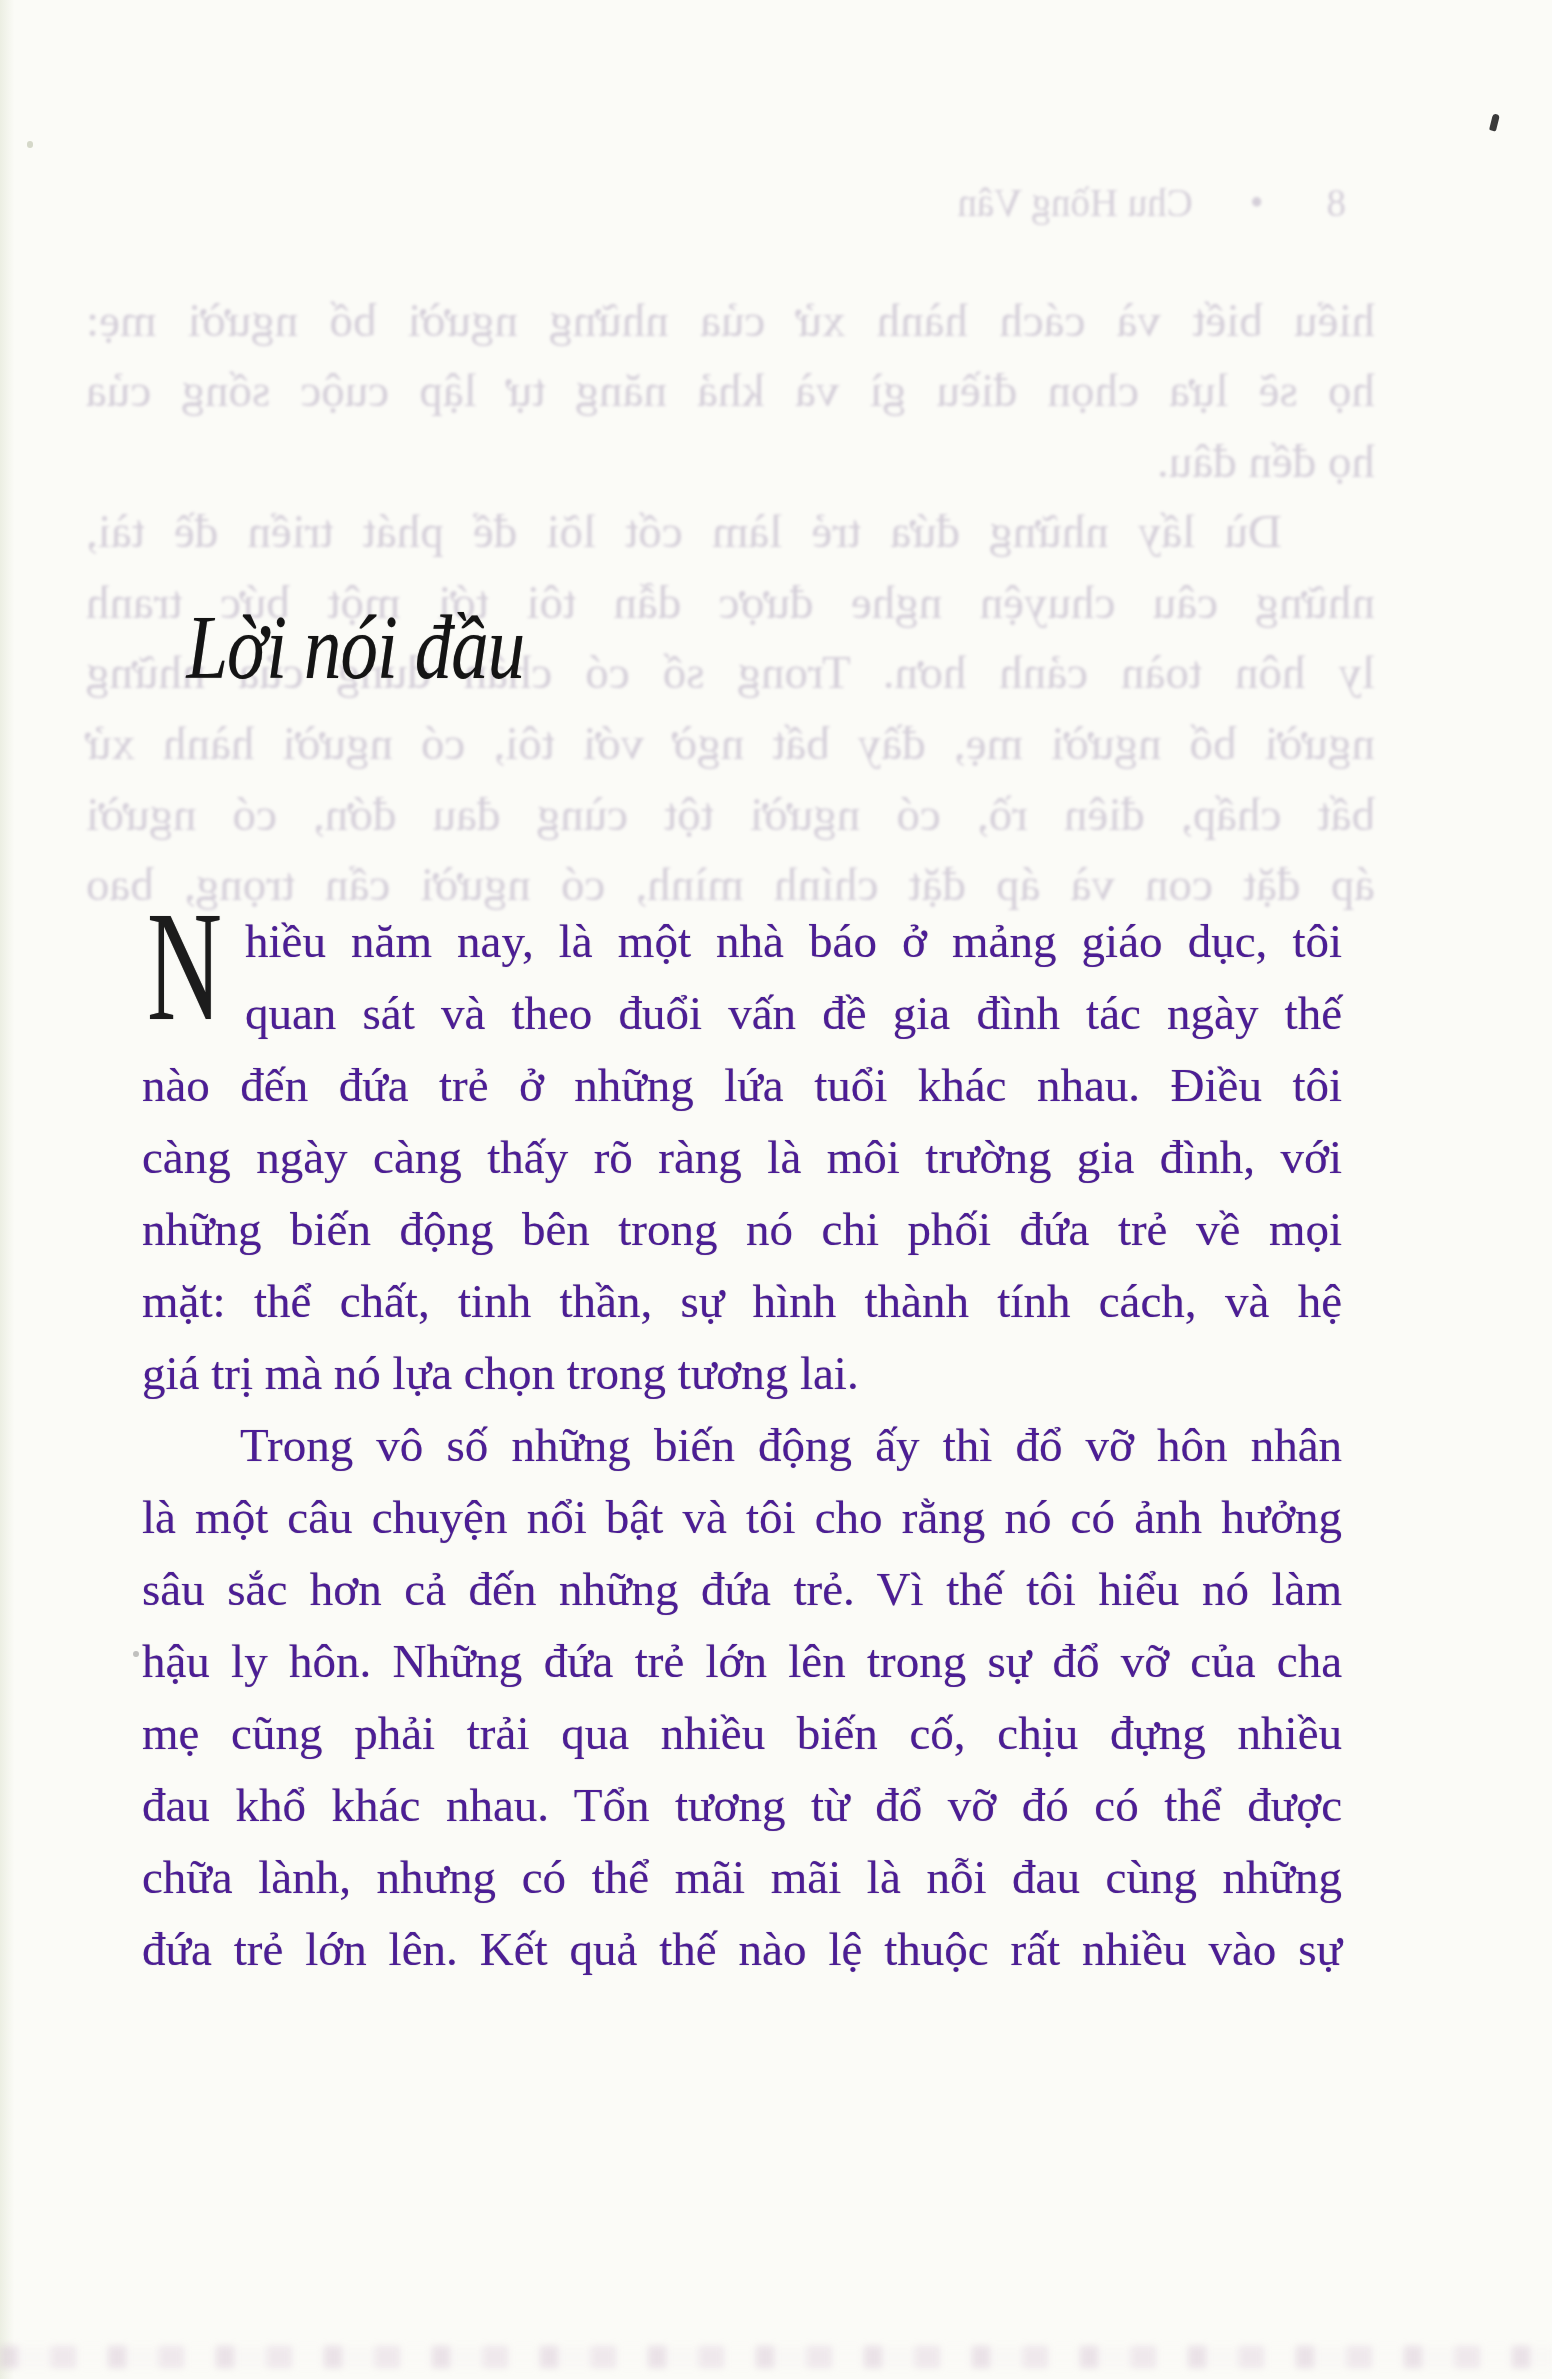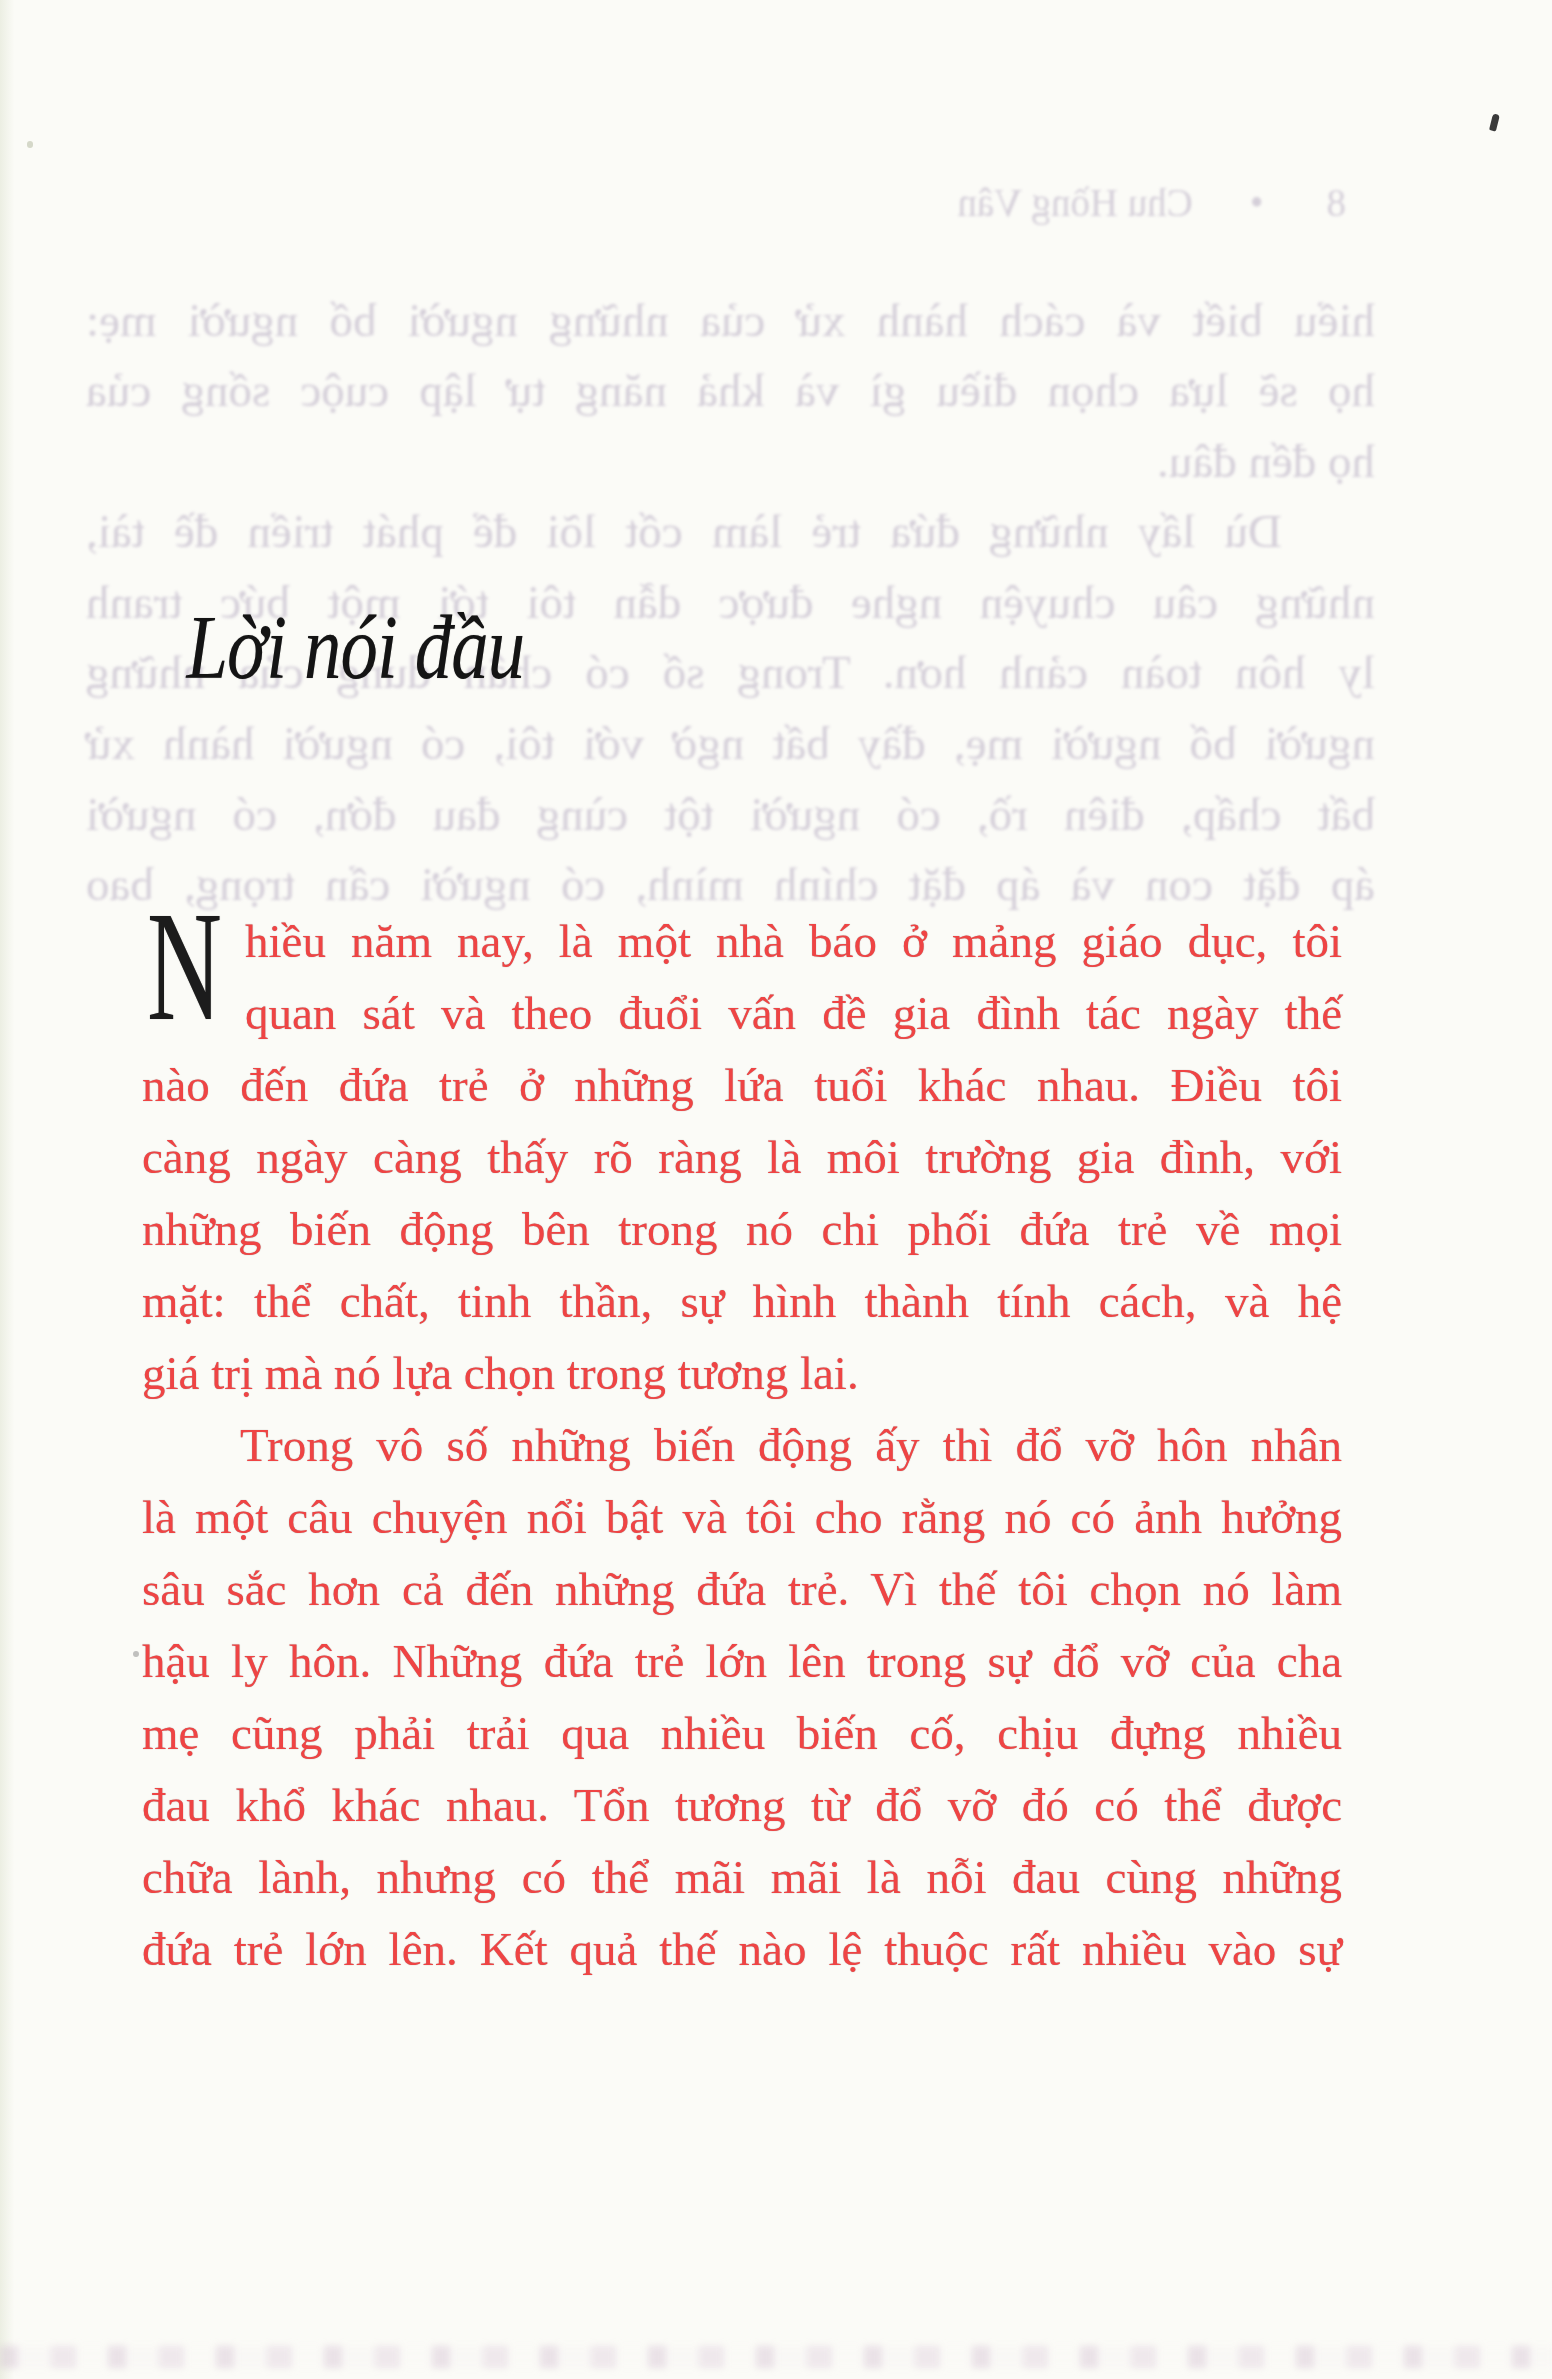--- a/index.html
+++ b/index.html
@@ -73,21 +73,21 @@
     font-size:90px;line-height:99px;
     color:#141414;
     letter-spacing:-1px;
     transform:scaleX(.83) translateX(11.8px);
     transform-origin:center;
     text-shadow:0 0 1px rgba(0,0,0,.45);
   }
   
   .body-text{
     position:absolute;left:142px;top:905px;width:1200px;
-    color:#ef4444;
+    color:#4c1d95;
     font-size:47px;
   }
   .line{
     height:72px;line-height:72px;
     text-align:justify;text-align-last:justify;
     text-shadow:0 0 1px rgba(20,20,20,.4);
     box-sizing:border-box;
   }
   .line.dropcap-clear{margin-left:103px;}
   .line.para-end{text-align-last:left;}
@@ -134,20 +134,20 @@
 <div class="body-text">
   <div class="line dropcap-clear">hiều năm nay, là một nhà báo ở mảng giáo dục, tôi</div>
   <div class="line dropcap-clear">quan sát và theo đuổi vấn đề gia đình tác ngày thế</div>
   <div class="line">nào đến đứa trẻ ở những lứa tuổi khác nhau. Điều tôi</div>
   <div class="line">càng ngày càng thấy rõ ràng là môi trường gia đình, với</div>
   <div class="line">những biến động bên trong nó chi phối đứa trẻ về mọi</div>
   <div class="line">mặt: thể chất, tinh thần, sự hình thành tính cách, và hệ</div>
   <div class="line para-end">giá trị mà nó lựa chọn trong tương lai.</div>
   <div class="line para-start">Trong vô số những biến động ấy thì đổ vỡ hôn nhân</div>
   <div class="line">là một câu chuyện nổi bật và tôi cho rằng nó có ảnh hưởng</div>
-  <div class="line">sâu sắc hơn cả đến những đứa trẻ. Vì thế tôi chọn nó làm</div>
+  <div class="line">sâu sắc hơn cả đến những đứa trẻ. Vì thế tôi hiểu nó làm</div>
   <div class="line">hậu ly hôn. Những đứa trẻ lớn lên trong sự đổ vỡ của cha</div>
   <div class="line">mẹ cũng phải trải qua nhiều biến cố, chịu đựng nhiều</div>
   <div class="line">đau khổ khác nhau. Tổn tương từ đổ vỡ đó có thể được</div>
   <div class="line">chữa lành, nhưng có thể mãi mãi là nỗi đau cùng những</div>
   <div class="line">đứa trẻ lớn lên. Kết quả thế nào lệ thuộc rất nhiều vào sự</div>
 </div>
 
 
 </body></html>

